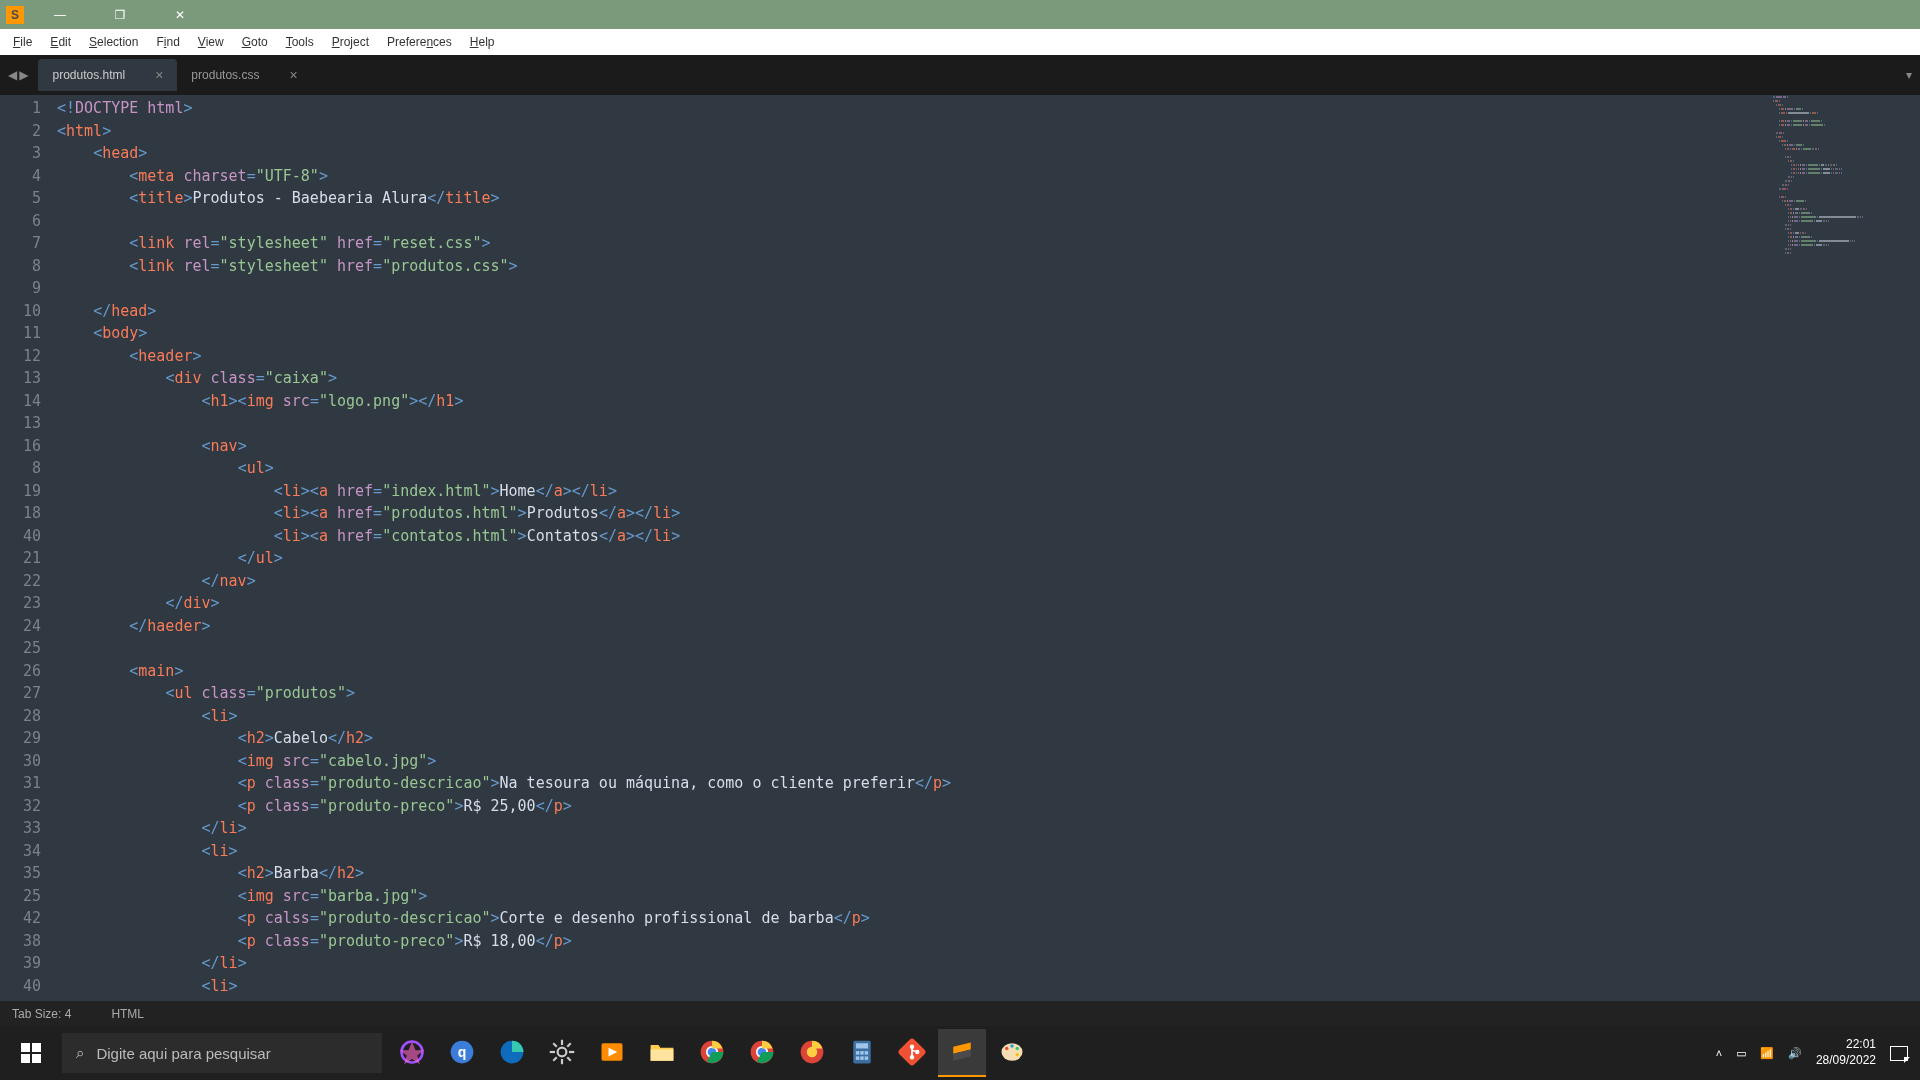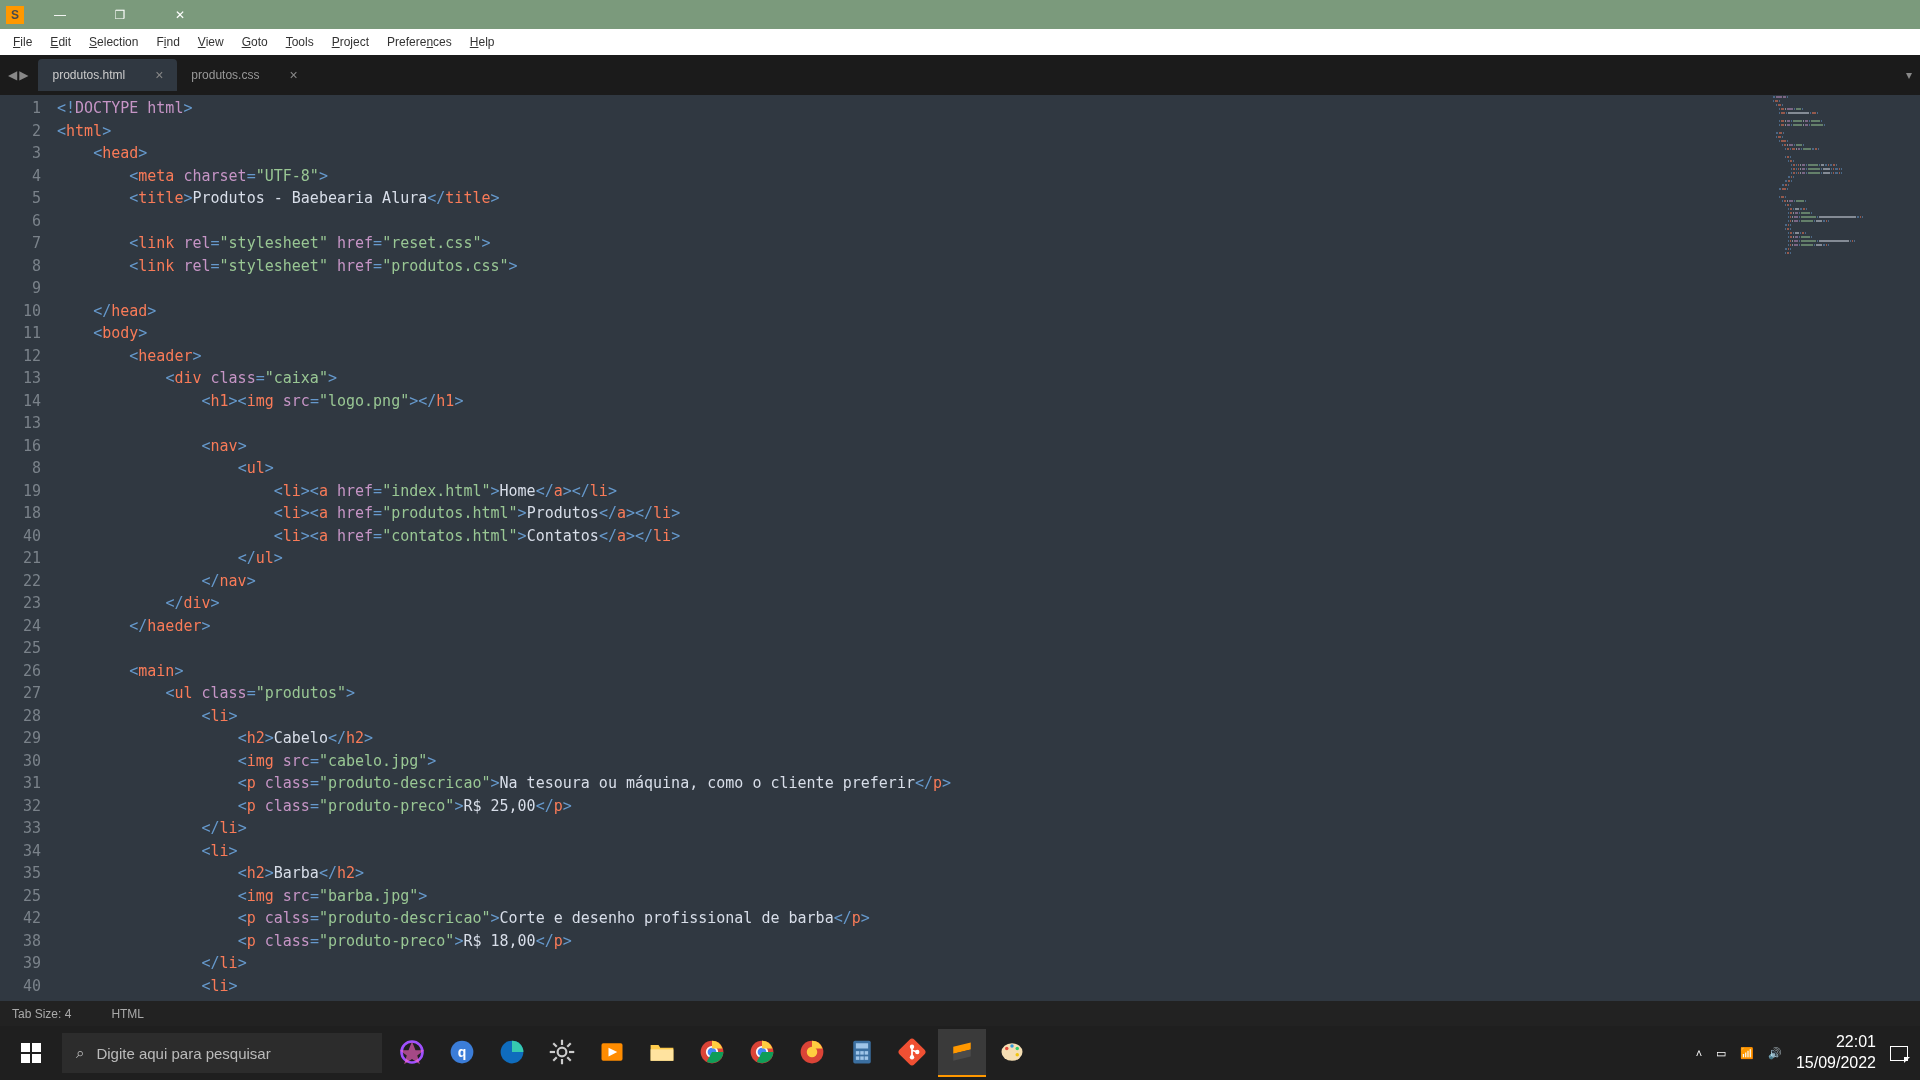--- a/index.html
+++ b/index.html
@@ -163,21 +163,21 @@
   display: flex; align-items: center; justify-content: center;
   border-bottom: 2px solid transparent;
 }
 .taskbar .app.active { background: #3a3a3a; border-bottom-color: #FF9800; }
 .taskbar .tray {
   margin-left: auto;
   display: flex; align-items: center; gap: 14px;
   padding: 0 12px;
   color: #fff; font-size: 11px;
 }
-.taskbar .clock { text-align: right; line-height: 1.3; font-size: 16px;}
+.taskbar .clock { text-align: right; line-height: 1.3; font-size: 12px;}
 .taskbar .notif {
   width: 18px; height: 15px; border: 1.5px solid #fff; position: relative;
 }
 .taskbar .notif::after { content:''; position:absolute; right:-3px; bottom:-3px; border:3px solid transparent; border-top-color:#fff; border-left-color:#fff; }
 
 svg.ico { width: 28px; height: 28px; }
 </style>
 </head>
 <body>
 
@@ -748,17 +748,17 @@
         </svg>
     </div>
   </div>
   <div class="tray">
     <span>˄</span>
     <span>▭</span>
     <span>📶</span>
     <span>🔊</span>
     <div class="clock">
       <div>22:01</div>
-      <div>15/09/2022</div>
+      <div>28/09/2022</div>
     </div>
     <div class="notif"></div>
   </div>
 </div>
 
 </body></html>

